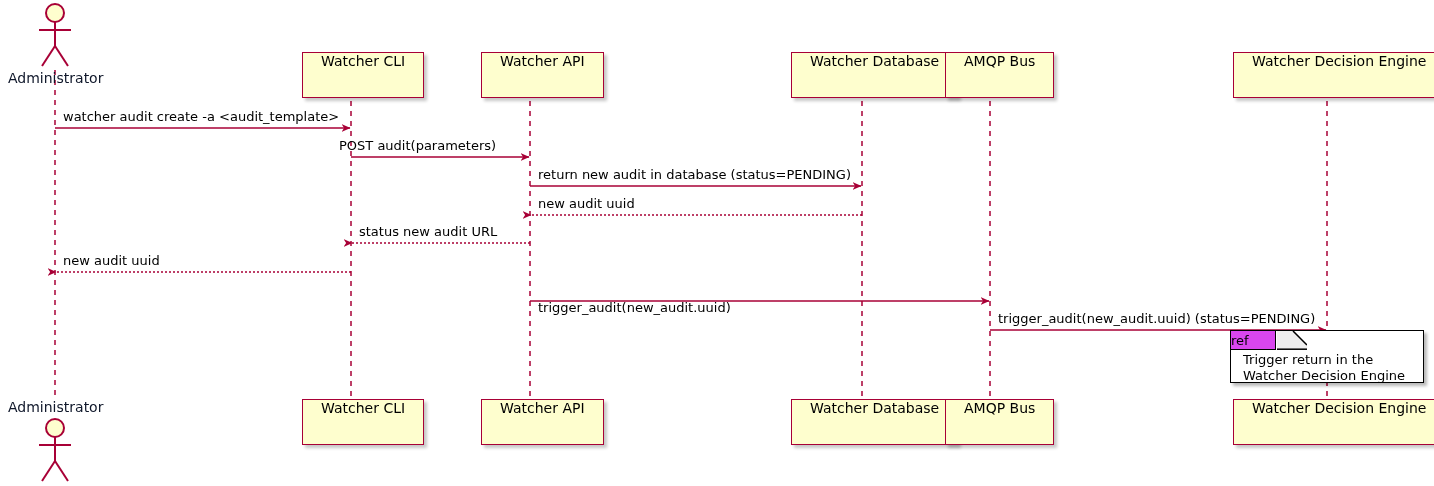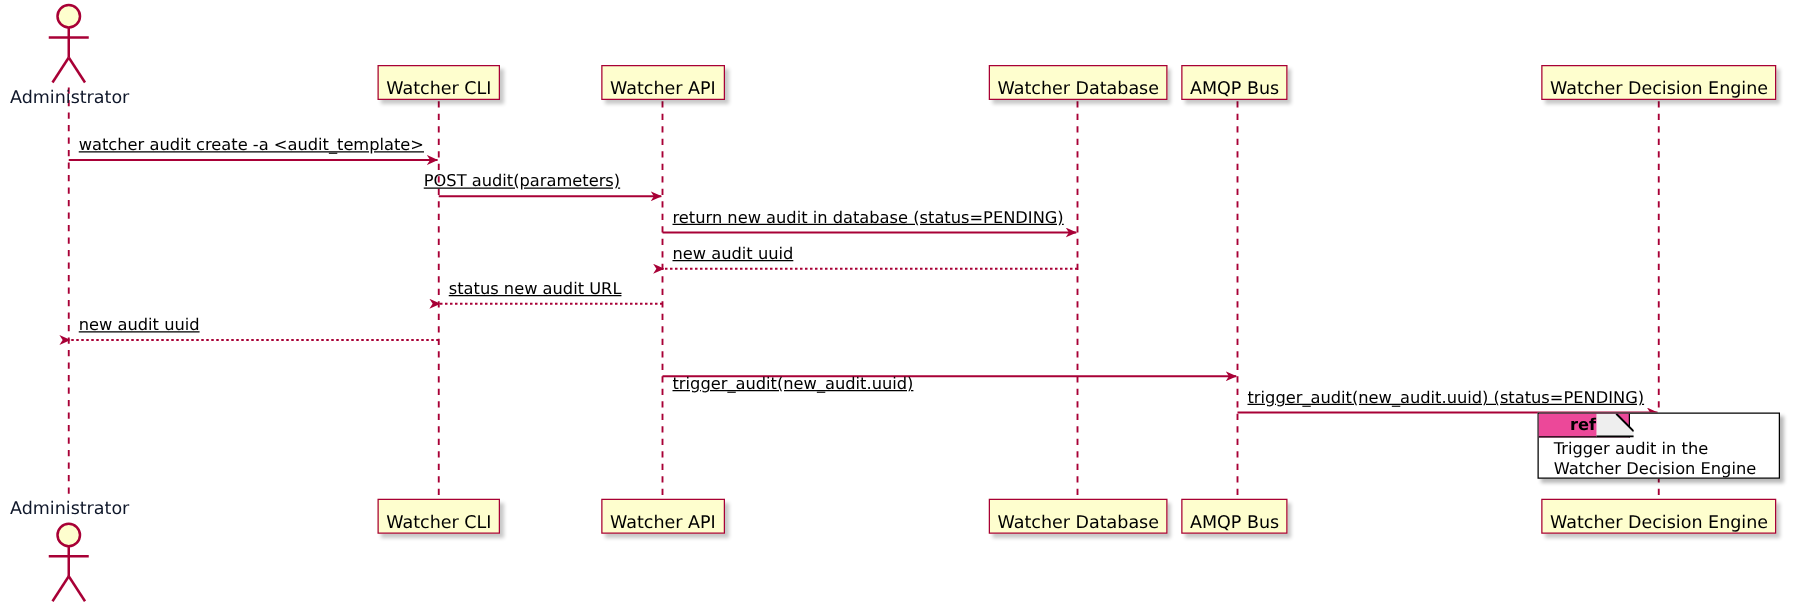--- a/index.html
+++ b/index.html
@@ -21,64 +21,63 @@
     position: absolute;
     left: 0;
     top: 0;
   }
   .participant-box {
     position: absolute;
     background: #FEFECE;
     border: 1.5px solid #A80036;
     box-shadow: 3px 3px 3px rgba(0,0,0,0.22);
     display: flex;
-    align-items: flex-end;
+    align-items: flex-start;
     justify-content: center;
     box-sizing: border-box;
-    height: 28px;
+    height: 46px;
     font-size: 14px;
     color: #000000;
     white-space: nowrap;
-    padding: 0 6px;
+    padding: 0 18px;
   }
   .actor-label {
     position: absolute;
     font-size: 14px;
     color: #0f172a;
     white-space: nowrap;
     text-align: center;
   }
   .msg-label {
     position: absolute;
     font-size: 13px;
     color: #000000;
     white-space: nowrap;
-    text-decoration: underline;
   }
   .ref-frame {
     position: absolute;
     background: #ffffff;
     border: 1.5px solid #000000;
     box-shadow: 3px 3px 3px rgba(0,0,0,0.28);
     box-sizing: border-box;
   }
   .ref-tab {
     position: absolute;
     left: 0;
     top: 0;
     height: 19px;
-    background: #ec4899;
+    background: #d946ef;
     border-right: 1.5px solid #000000;
     border-bottom: 1.5px solid #000000;
     font-size: 13px;
-    font-weight: bold;
+    font-weight: normal;
     color: #000000;
     display: flex;
     align-items: center;
-    padding-left: 25px;
+    padding-left: 0;
     padding-right: 26px;
     box-sizing: border-box;
   }
   .ref-tab-clip {
     position: absolute;
     top: 0;
     height: 19px;
     width: 30px;
     overflow: hidden;
   }
@@ -181,21 +180,21 @@
   <div class="ref-frame" id="ref-frame" style="left: 1230px; top: 330px; width: 194px; height: 53px;">
     <div class="ref-tab" id="ref-tab">
       <span>ref</span>
     </div>
     <svg class="ref-tab-clip" style="left:46px;" width="30" height="19">
       <path d="M0,0 L16,0 L30,14 L30,19 L0,19 Z" fill="#EEEEEE" stroke="none"></path>
       <path d="M16,0 L30,14" stroke="#000000" stroke-width="1.5" fill="none"></path>
       <path d="M0,18.2 L30,18.2" stroke="#000000" stroke-width="1.5" fill="none"></path>
     </svg>
     <div class="ref-body">
-      <div>Trigger audit in the</div>
+      <div>Trigger return in the</div>
       <div>Watcher Decision Engine</div>
     </div>
   </div>
 
   <div id="msg-labels">
       <div class="msg-label" style="top: 109px; left: 63px;">watcher audit create -a &lt;audit_template&gt;</div>
       <div class="msg-label" style="top: 138px; left: 339px;">POST audit(parameters)</div>
       <div class="msg-label" style="top: 167px; left: 538px;">return new audit in database (status=PENDING)</div>
       <div class="msg-label" style="top: 196px; left: 538px;">new audit uuid</div>
       <div class="msg-label" style="top: 224px; left: 359px;">status new audit URL</div>

